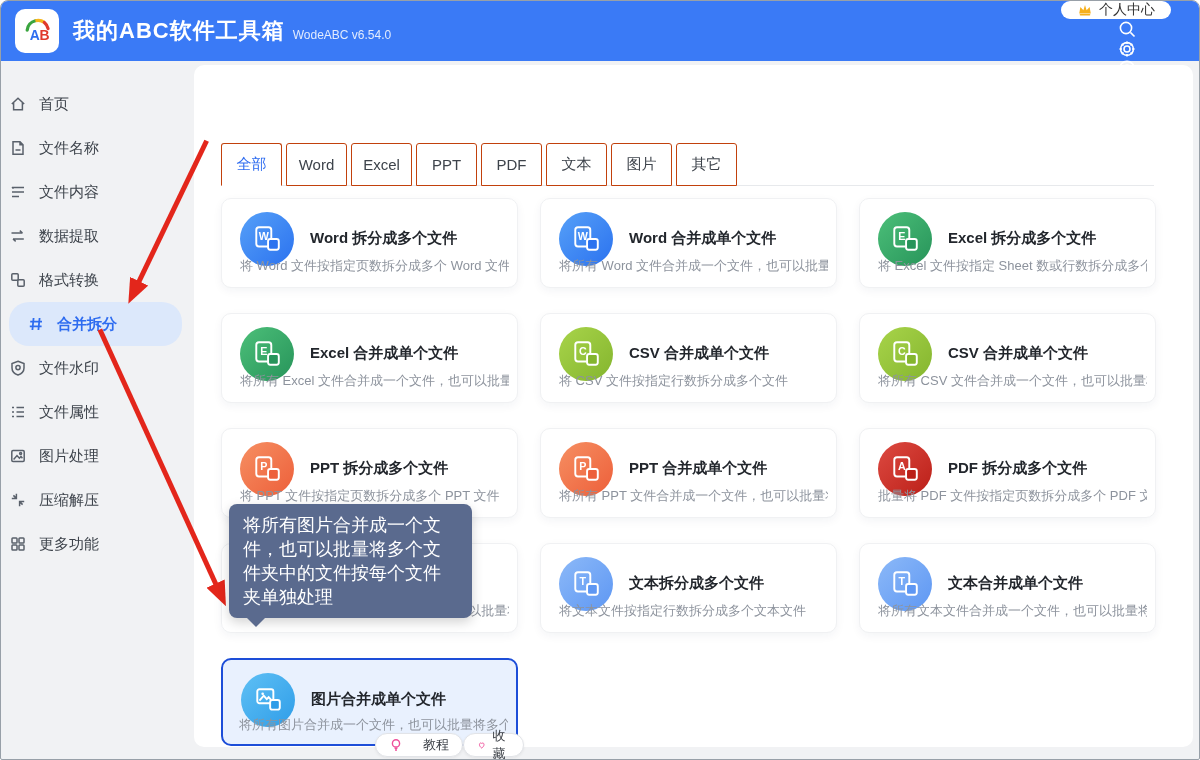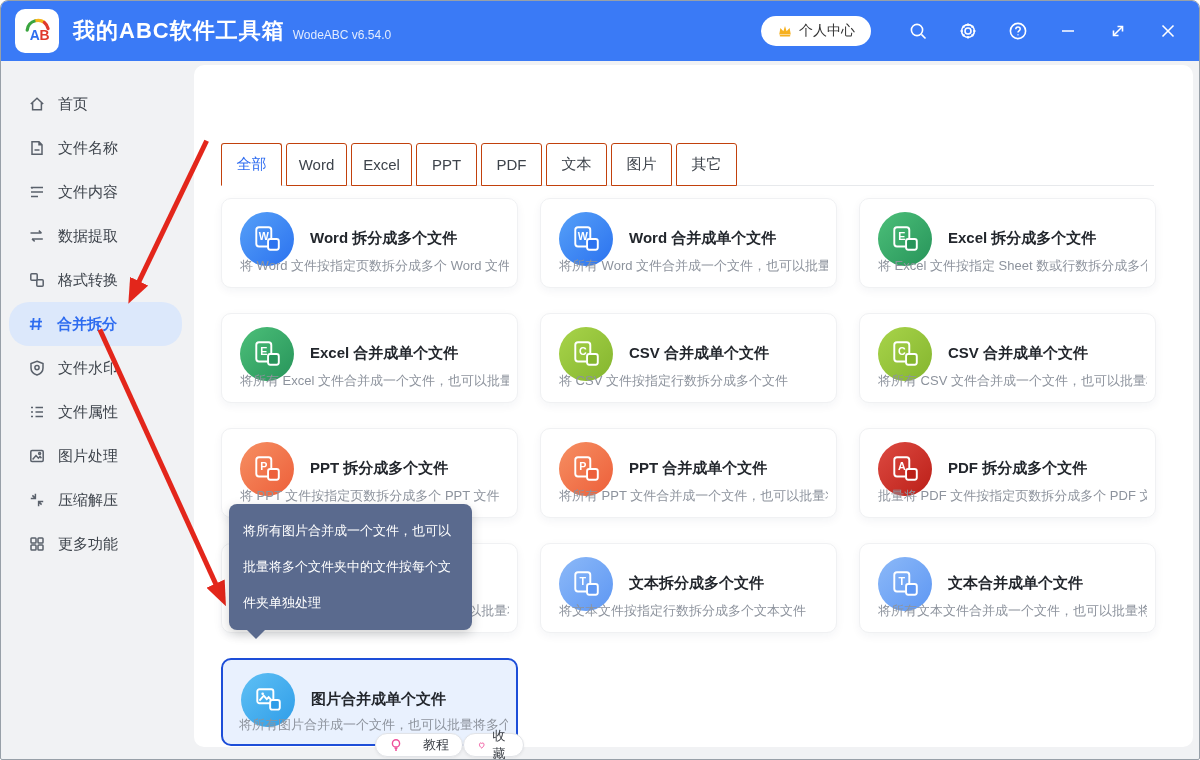--- a/index.html
+++ b/index.html
@@ -7,30 +7,30 @@
   .window { position:relative; width:1200px; height:760px; background:#f1f2f4; overflow:hidden;
             border:1px solid #98a0a8; border-radius:8px 8px 2px 2px; }
 
   
   .titlebar { position:absolute; left:0; top:0; width:100%; height:60px; background:#3a7af6;
               display:flex; align-items:center; }
   .logo { width:44px; height:44px; background:#fff; border-radius:10px; margin-left:14px;
           display:flex; align-items:center; justify-content:center; }
   .app-title { color:#fff; font-size:22px; font-weight:bold; margin-left:14px; letter-spacing:1px; }
   .app-version { color:rgba(255,255,255,.85); font-size:12px; margin-left:8px; margin-top:8px; }
-  .tb-right { position:absolute; right:6px; top:0; height:60px; display:flex; align-items:center; }
+  .tb-right { position:absolute; right:6px; top:0; height:60px; display:flex; align-items:center;flex-direction:column; }
   .pc-pill { height:30px; background:#fff; border-radius:16px; display:flex; align-items:center;
              gap:6px; padding:0 16px; font-size:14px; color:#333; cursor:default; margin-right:22px; }
   .tb-btn { width:50px; height:44px; display:flex; align-items:center; justify-content:center; }
   .tb-btn svg { stroke:#fff; fill:none; stroke-width:1.6; }
 
   
   .sidebar { position:absolute; left:0; top:60px; width:193px; bottom:0; padding-top:21px; }
   .side-item { position:relative; height:44px; display:flex; align-items:center; gap:12px;
-               padding-left:27px; font-size:15px; color:#3d434b; }
+               padding-left:8px; font-size:15px; color:#3d434b; }
   .side-item svg { stroke:#5a616b; fill:none; stroke-width:1.5; flex:0 0 auto; }
   .side-item.active { margin:0 12px 0 8px; padding-left:18px; background:#dce8fb; border-radius:20px;
                       color:#2e6cf0; font-weight:bold; }
   .side-item.active svg { stroke:#2e6cf0; stroke-width:1.8; }
 
   
   .panel { position:absolute; left:193px; top:64px; width:999px; height:682px; background:#fff;
            border-radius:10px; }
   .tabline { position:absolute; left:27px; top:120px; width:933px; height:1px; background:#e7e9ec; }
   .tabs { position:absolute; left:27px; top:78px; display:flex; gap:4px; z-index:2; }
@@ -67,21 +67,21 @@
   
   .act { position:absolute; height:24px; background:#fff; border:1px solid #e2e4e8; border-radius:13px;
          display:flex; align-items:center; gap:6px; padding:0 13px; font-size:13px; color:#3c4047;
          bottom:-13px; box-shadow:0 1px 3px rgba(0,0,0,.06); z-index:3; }
   .act svg { stroke:#ee4f9b; fill:none; stroke-width:1.4; }
   .act.tutorial { left:152px;gap:20px; }
   .act.favorite { left:240px;margin-top:28px; }
 
   
   .tooltip { position:absolute; left:228px; top:503px; width:243px; background:#5a6a8e; color:#fff;
-             font-size:13px; line-height:36px; padding:9px 14px; border-radius:8px; z-index:30;
+             font-size:18px; line-height:24px; padding:9px 14px; border-radius:8px; z-index:30;
              box-shadow:0 4px 12px rgba(0,0,0,.18); }
   .tooltip:after { content:""; position:absolute; left:18px; bottom:-9px; border:9px solid transparent;
                    border-top-color:#5a6a8e; border-bottom:none; }
 
   .arrows { position:absolute; inset:0; z-index:25; pointer-events:none; }
 </style>
 </head>
 <body>
 
 <div class="window">

